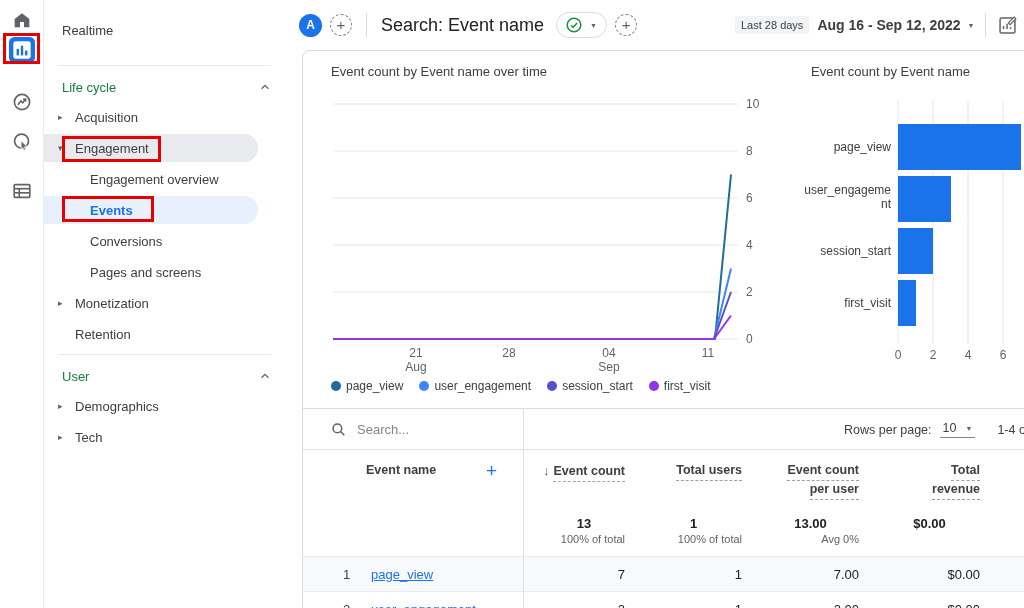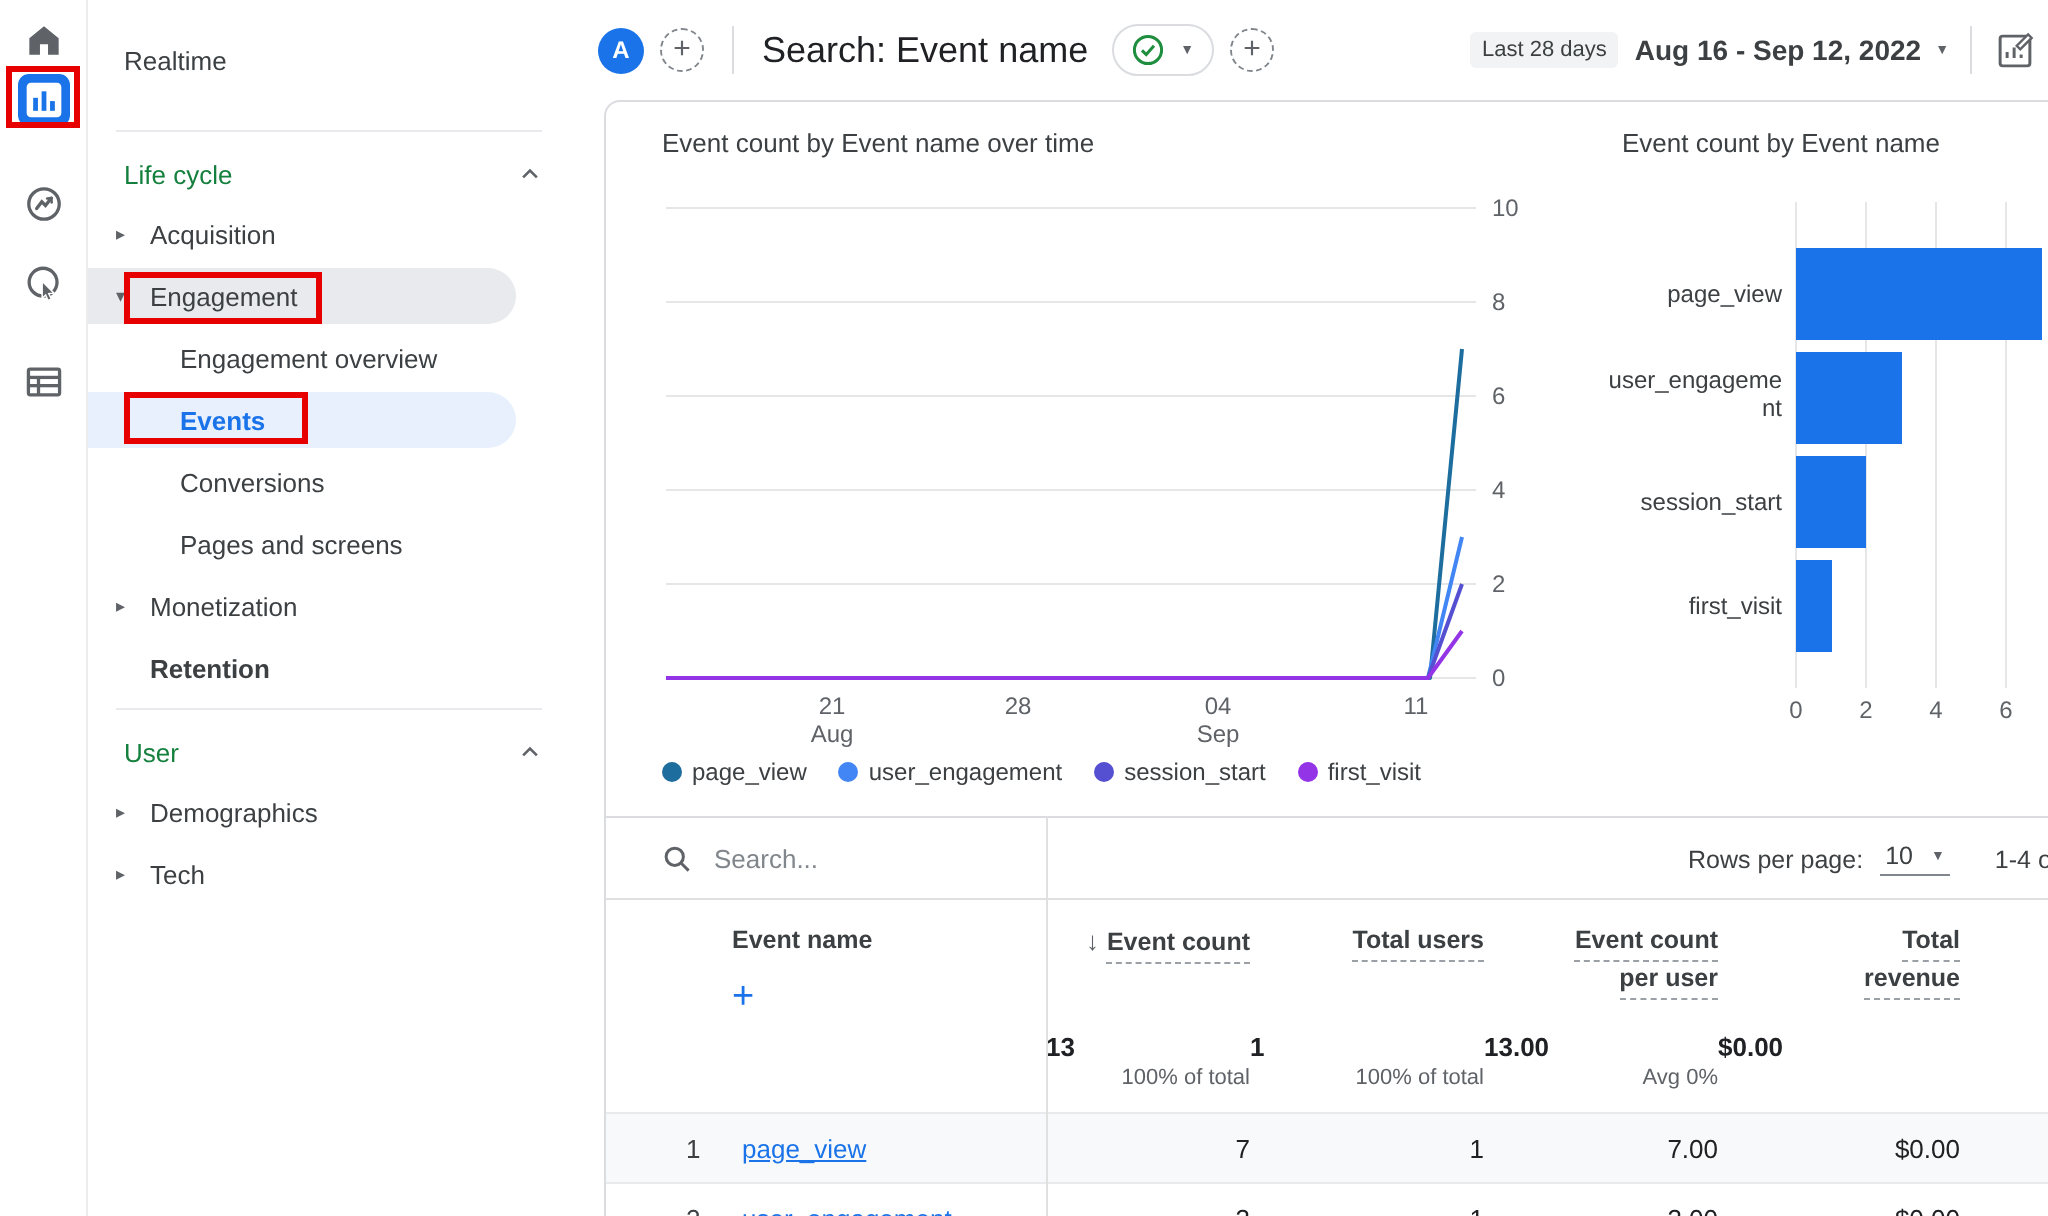--- a/index.html
+++ b/index.html
@@ -61,25 +61,25 @@
   .search-input { border:none; outline:none; font-size:13px; color:#3c4043; margin-left:11px; width:150px; font-family:"Liberation Sans",sans-serif; }
   .search-input::placeholder { color:#80868b; }
   .search-right { position:absolute; left:541px; top:0; height:41px; display:flex; align-items:center; font-size:12.5px; color:#3c4043; }
   .rpp-select { display:flex; align-items:center; gap:9px; border-bottom:1px solid #80868b; padding:0 3px 2px 3px; margin-left:8px; cursor:pointer; }
   .pag { margin-left:22px; white-space:nowrap; }
   .tbl-vline { position:absolute; left:220px; top:357px; width:1px; height:213px; background:#e0e0e0; z-index:2; }
   .trow { display:grid; grid-template-columns:220px 102px 117px 117px 121px 1fr; }
   .hrow { height:57px; padding-top:12px; }
   .th { font-size:12.5px; color:#3c4043; font-weight:bold; text-align:right; line-height:17px; }
   .th .u { display:inline-block; border-bottom:1px dashed #9aa0a6; padding-bottom:1px; cursor:pointer; }
-  .th-name { display:flex; justify-content:space-between; align-items:flex-start; padding-left:63px; padding-right:26px;flex-direction:column; }
+  .th-name { display:flex; justify-content:space-between; align-items:flex-start; padding-left:63px; padding-right:26px; }
   .sort-arrow { color:#5f6368; font-size:13px; margin-right:4px; font-weight:normal; }
   .add-col { color:#1a73e8; font-size:19px; font-weight:normal; line-height:17px; cursor:pointer; }
   .totrow { height:50px; padding-top:8px; border-bottom:1px solid #e8eaed; }
-  .tot-val { font-size:13px; font-weight:bold; color:#202124; text-align:left; line-height:17px; }
+  .tot-val { font-size:13px; font-weight:bold; color:#202124; text-align:center; line-height:17px;margin-left:20px; }
   .tot-sub { font-size:11px; color:#5f6368; text-align:right; line-height:15px; }
   .drow { height:35px; align-items:center; font-size:13px; color:#202124; }
   .drow .num-cell { text-align:right; }
   .drow-1 { background:#f8f9fa; border-bottom:1px solid #e8eaed; }
   .name-cell { display:flex; align-items:center; padding-left:40px; }
   .row-idx { color:#3c4043; width:14px; }
   .evt-link { color:#1a73e8; text-decoration:underline; margin-left:14px; cursor:pointer; }
 
   svg text { font-family:"Liberation Sans", sans-serif; }
 </style>
@@ -158,21 +158,21 @@
   <div class="nav-row pad-l2" style="top:227px;">
     <span class="lbl">Conversions</span>
   </div>
   <div class="nav-row pad-l2" style="top:258px;">
     <span class="lbl">Pages and screens</span>
   </div>
   <div class="nav-row pad-l1" style="top:289px;">
     <span class="tri">▸</span>
     <span class="lbl">Monetization</span>
   </div>
-  <div class="nav-row pad-l1" style="top:320px;font-weight:bold;">
+  <div class="nav-row pad-l1" style="top:320px;">
     <span class="lbl">Retention</span>
   </div>
 
   <div class="nav-divider" style="top:354px;"></div>
 
   <div class="nav-row nav-header pad-top" style="top:362px;">
     <span class="lbl">User</span>
     <svg class="chev" viewBox="0 0 14 11">
         <path d="M3 7.5 L7 3.5 L11 7.5" stroke="#5f6368" stroke-width="1.5" fill="none"></path>
       </svg>

